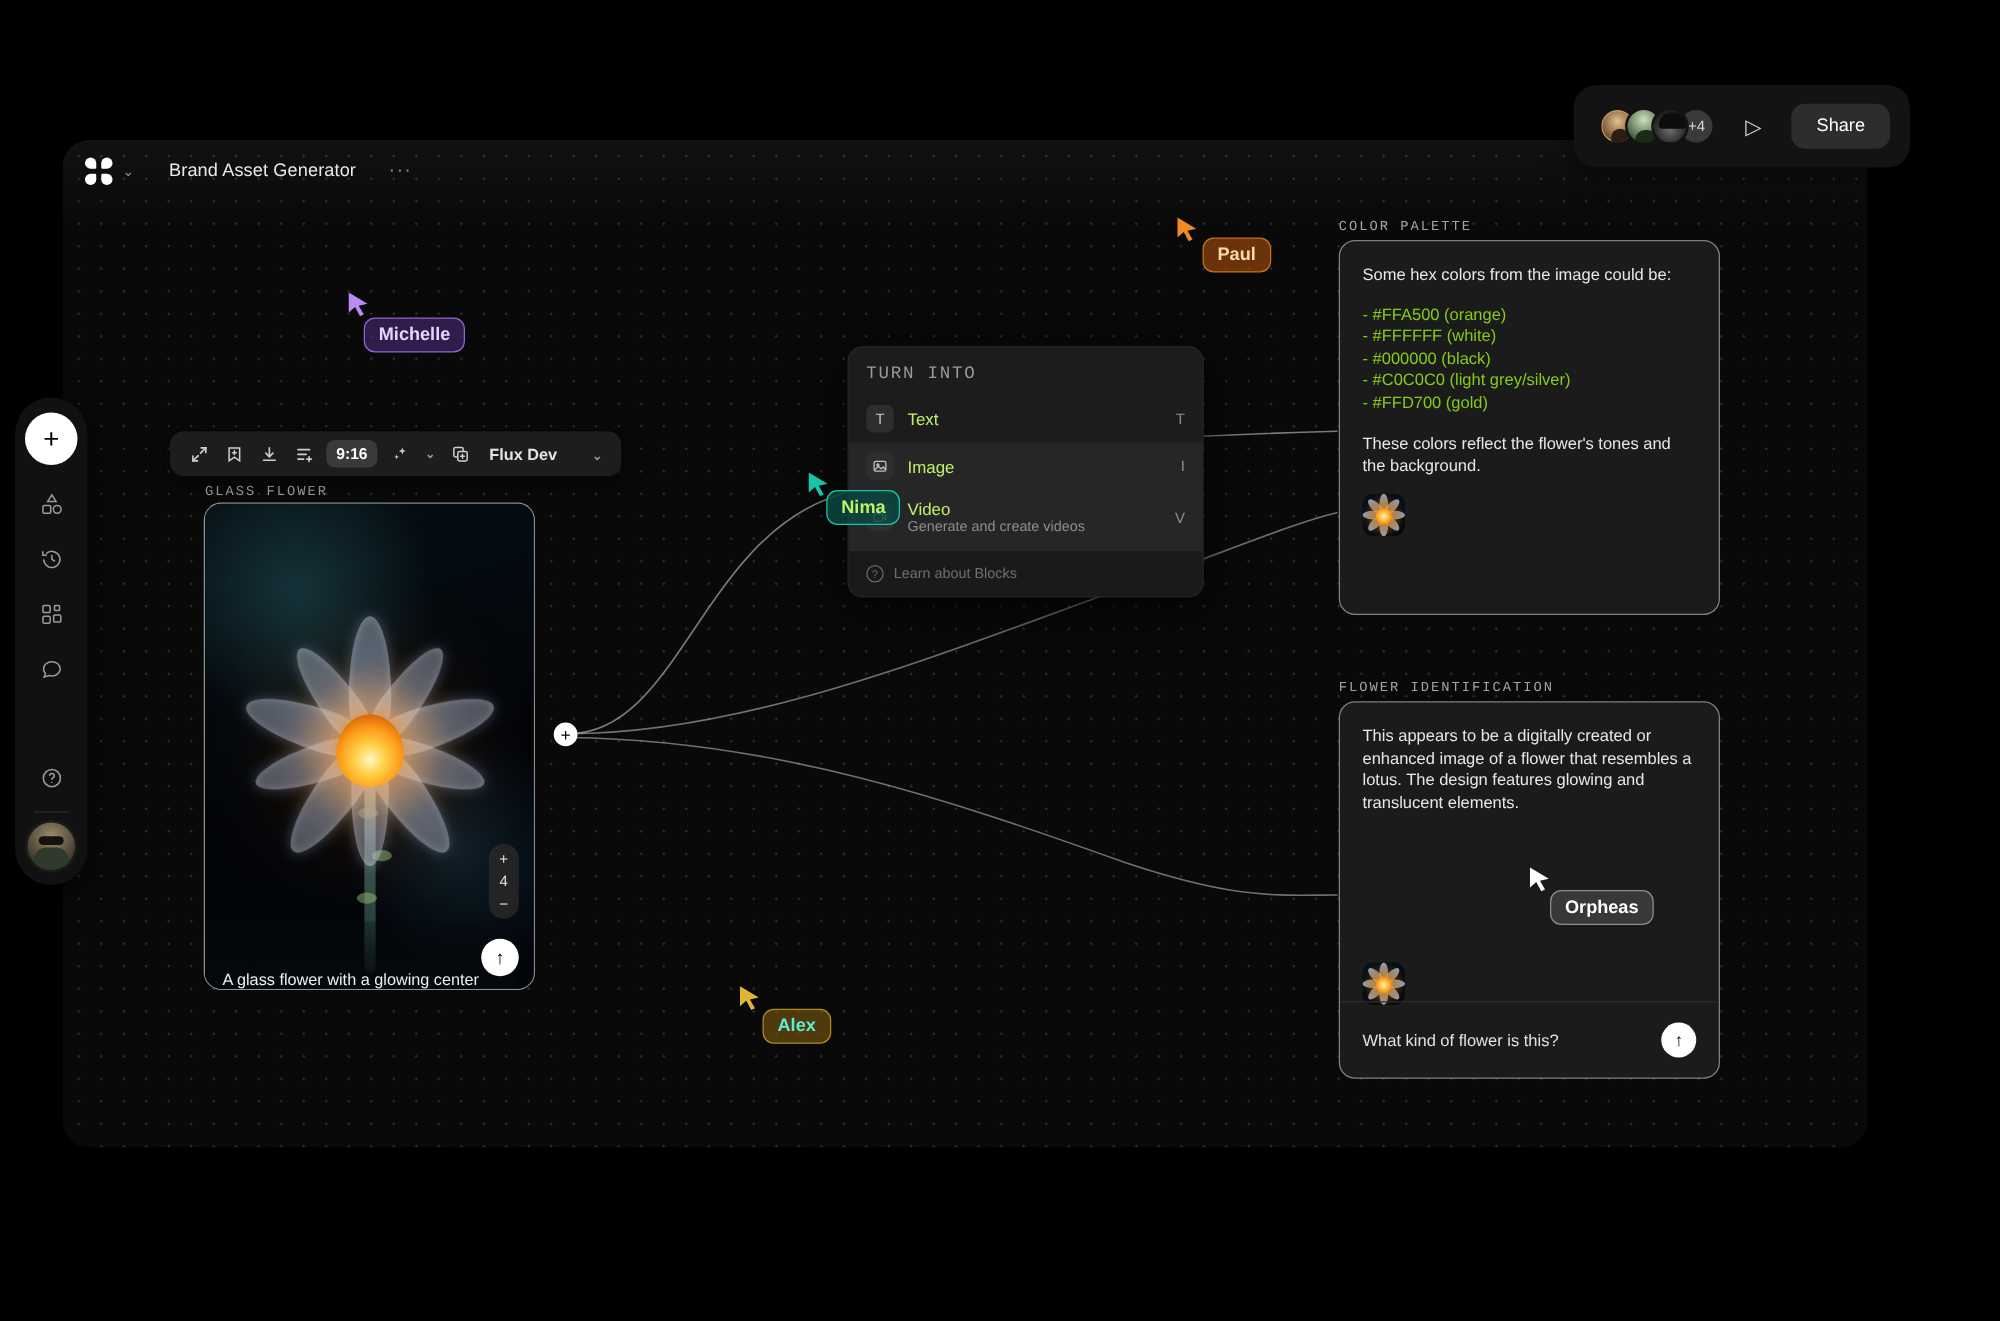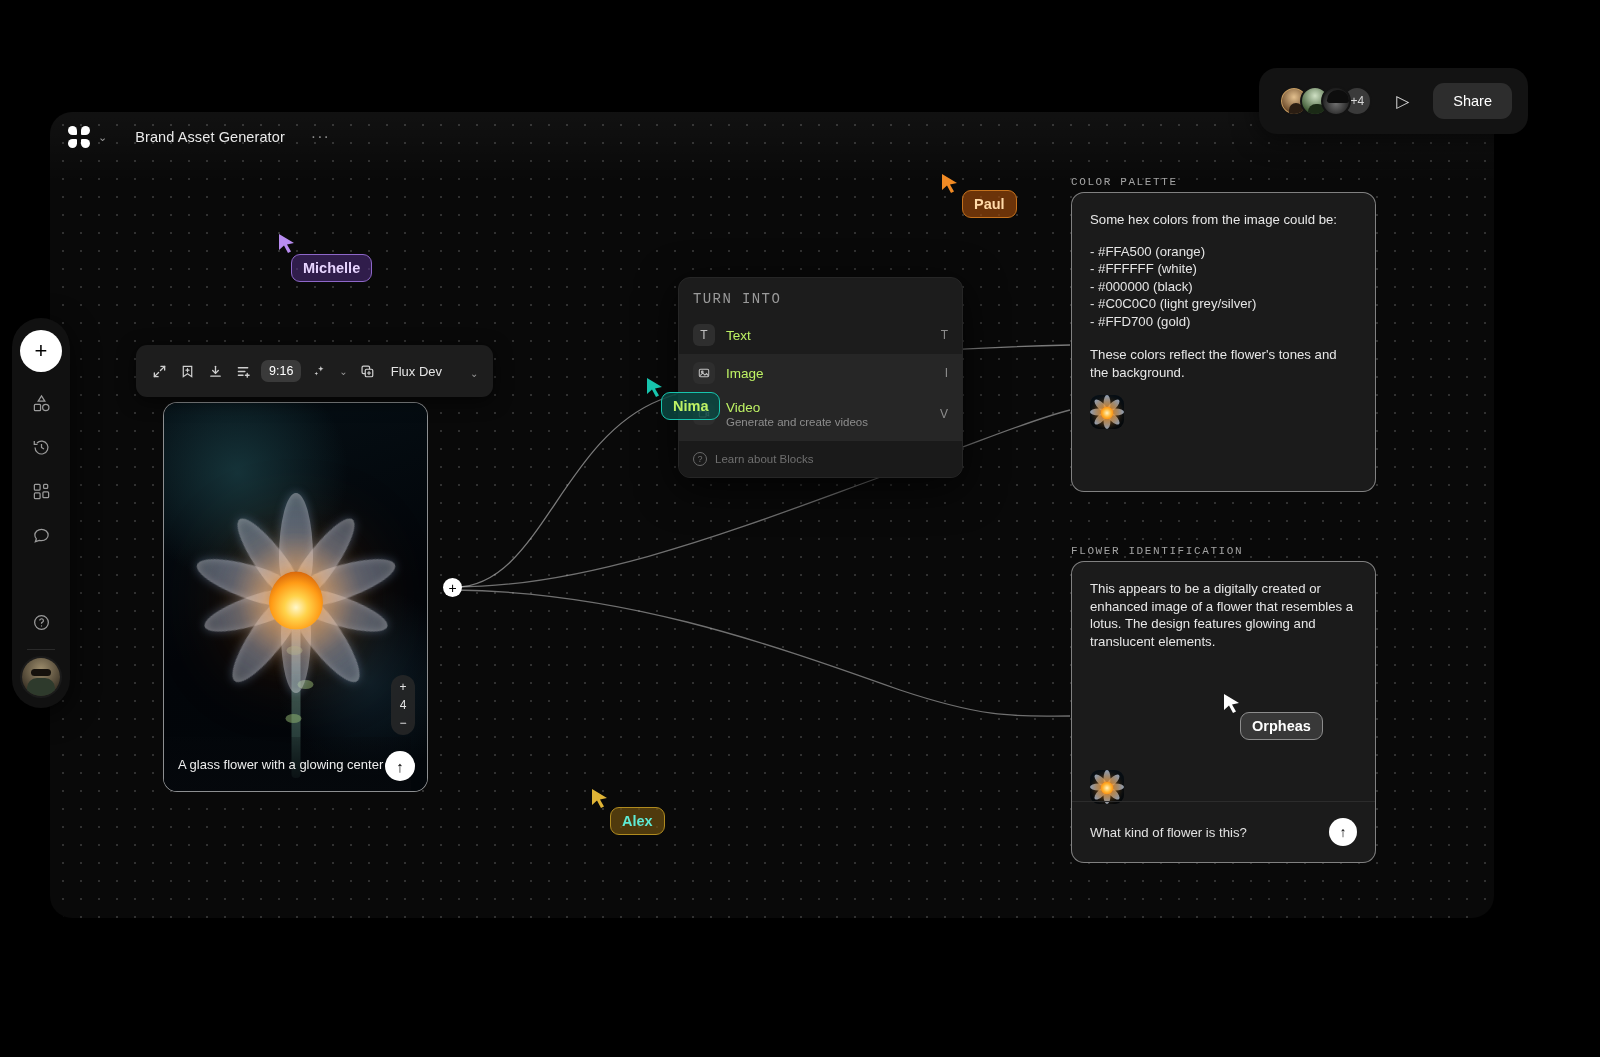--- a/index.html
+++ b/index.html
@@ -137,42 +137,43 @@
     transform: translateX(-50%);
     background: linear-gradient(to bottom, rgba(190,210,225,.75), rgba(90,130,120,.6) 40%, rgba(60,95,85,.5));
     border-radius: 4px; filter: blur(.6px);
   }
   .stem i {
     position:absolute; width:16px;height:9px;border-radius:50%;
     background: rgba(150,190,120,.5); filter: blur(.5px);
   }
   .prompt-bar {
     position:absolute; left:0; right:16px; bottom:0; height:54px;
-    display:flex; align-items:center; padding: 0 14px;
+    display:flex; align-items:flex-end; padding: 0 14px;
     background: linear-gradient(to top, rgba(5,8,12,.92), rgba(5,8,12,.25));
     color:#eee; font-size:13px;
   }
   .send-fab {
     position:absolute; right:12px; bottom:10px; width:30px;height:30px;border-radius:50%;
     background:#fff; color:#000; display:flex;align-items:center;justify-content:center;font-size:15px;
   }
   .stepper {
     position:absolute; right:12px; bottom:56px; width:24px;
     background: rgba(40,40,40,.82); border-radius: 13px;
     display:flex;flex-direction:column;align-items:center; padding: 5px 0; gap:4px;
     color:#e4e4e4; font-size:12px;
   }
   .stepper span { line-height: 14px; }
 
   
   .toolbar {
-    position:absolute; left:136px; top:345px; height:52px;
+    position:absolute; left:136px; top:345px; height:36px;
     display:flex; align-items:center; gap:2px; padding: 0 10px;
     background:#1d1d1d; border-radius: 11px; z-index: 30;
     box-shadow: 0 4px 18px rgba(0,0,0,.6);
+    font-weight: bold;
   }
   .tb-ico { width:26px;height:26px;display:flex;align-items:center;justify-content:center;color:#cfcfcf; }
   .tb-ratio {
     background:#3a3a3a; color:#fff; font-size:12.5px; padding: 4px 8px; border-radius: 7px; margin: 0 3px;
   }
   .tb-chev { color:#9a9a9a; font-size:10px; padding: 0 5px; }
   .tb-model { color:#e4e4e4; font-size:13px; padding-left: 8px; display:flex;align-items:flex-end;gap:23px; }
 
   
   .menu {
@@ -207,21 +208,21 @@
   .q-ico { width:14px;height:14px;border-radius:50%;border:1px solid #6a6a6a;display:flex;align-items:center;justify-content:center;font-size:9px; }
 
   
   .chatcard {
     position:absolute; border-radius: 13px; background:#1b1b1b;
     border: 1px solid rgba(255,255,255,.45);
   }
   .cc-body { padding: 18px 18px 0; }
   .cc-text { color:#e7e7e7; font-size:13.2px; line-height: 1.33; }
   .cc-list { margin-top: 14px; }
-  .cc-list div { color:#e5e5e5; font-size:13.2px; line-height: 1.33; }
+  .cc-list div { color:#84cc16; font-size:13.2px; line-height: 1.33; }
   .cc-tail { margin-top: 14px; }
   .cc-thumb {
     width:34px;height:34px;border-radius:9px; overflow:hidden; position:relative;
     background: linear-gradient(160deg,#071018,#02060a);
   }
   .cc-thumb .mini-core {
     position:absolute;left:50%;top:52%;width:13px;height:13px;transform:translate(-50%,-50%);
     border-radius:50%;
     background: radial-gradient(circle,#fff3c0,#ffb32e 45%,#f2780a 85%);
     box-shadow: 0 0 9px 4px rgba(255,150,30,.6);

